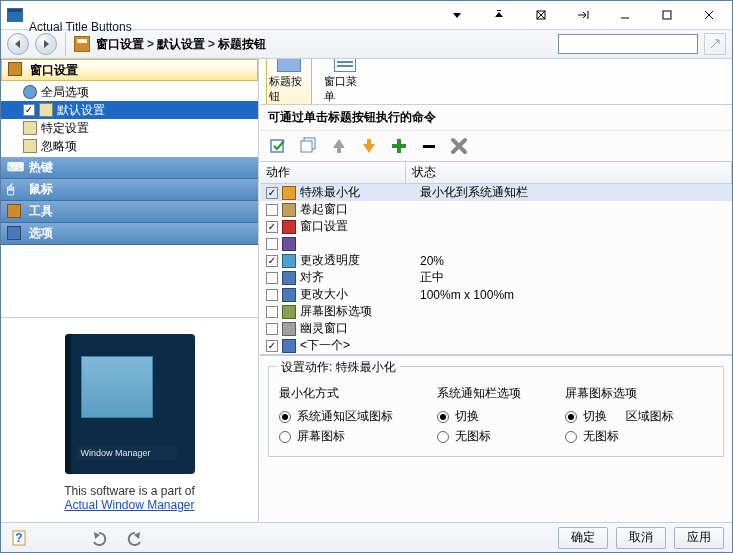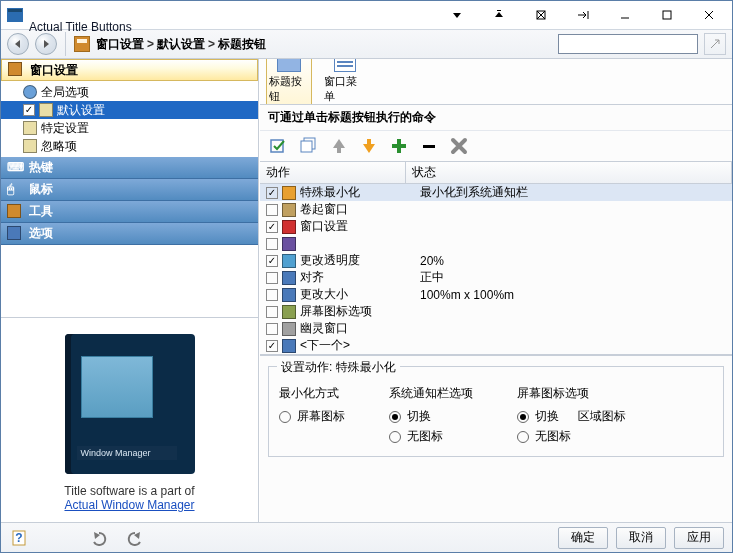--- a/index.html
+++ b/index.html
@@ -209,21 +209,21 @@
       <span class="acc-ico"><span class="sq" style="background:#d08a2e"></span></span>
       <span>工具</span>
     </div>
     <div class="acc-hdr">
       <span class="acc-ico"><span class="sq" style="background:#4a79b9"></span></span>
       <span>选项</span>
     </div>
 
     <div class="promobox">
       <div class="promo-img"></div>
-      <div class="promo-txt">Title software is a part of</div>
+      <div class="promo-txt">This software is a part of</div>
       <a class="promo-link" href="#">Actual Window Manager</a>
     </div>
   </div>
 
   <div class="content">
     <div class="ctabs">
       <div class="ctab sel">
         <span class="ctab-ico"></span>
         <span class="ctab-label">标题按钮</span>
       </div>
@@ -343,20 +343,24 @@
           </div>
         </div>
     </div>
 
     <div class="settings">
       <div class="grpbox">
         <div class="legend"><span>设置动作: </span><span>特殊最小化</span></div>
         <div class="grprow">
           <div class="subcol">
             <div class="sublegend">最小化方式</div>
+            <div class="radio-row">
+                <span class="radio on"></span>
+                <span>系统通知区域图标</span>
+              </div>
             <div class="radio-row">
                 <span class="radio"></span>
                 <span>屏幕图标</span>
               </div>
           </div>
           <div class="subcol">
             <div class="sublegend">系统通知栏选项</div>
             <div class="radio-row">
                 <span class="radio on"></span>
                 <span>切换</span>

